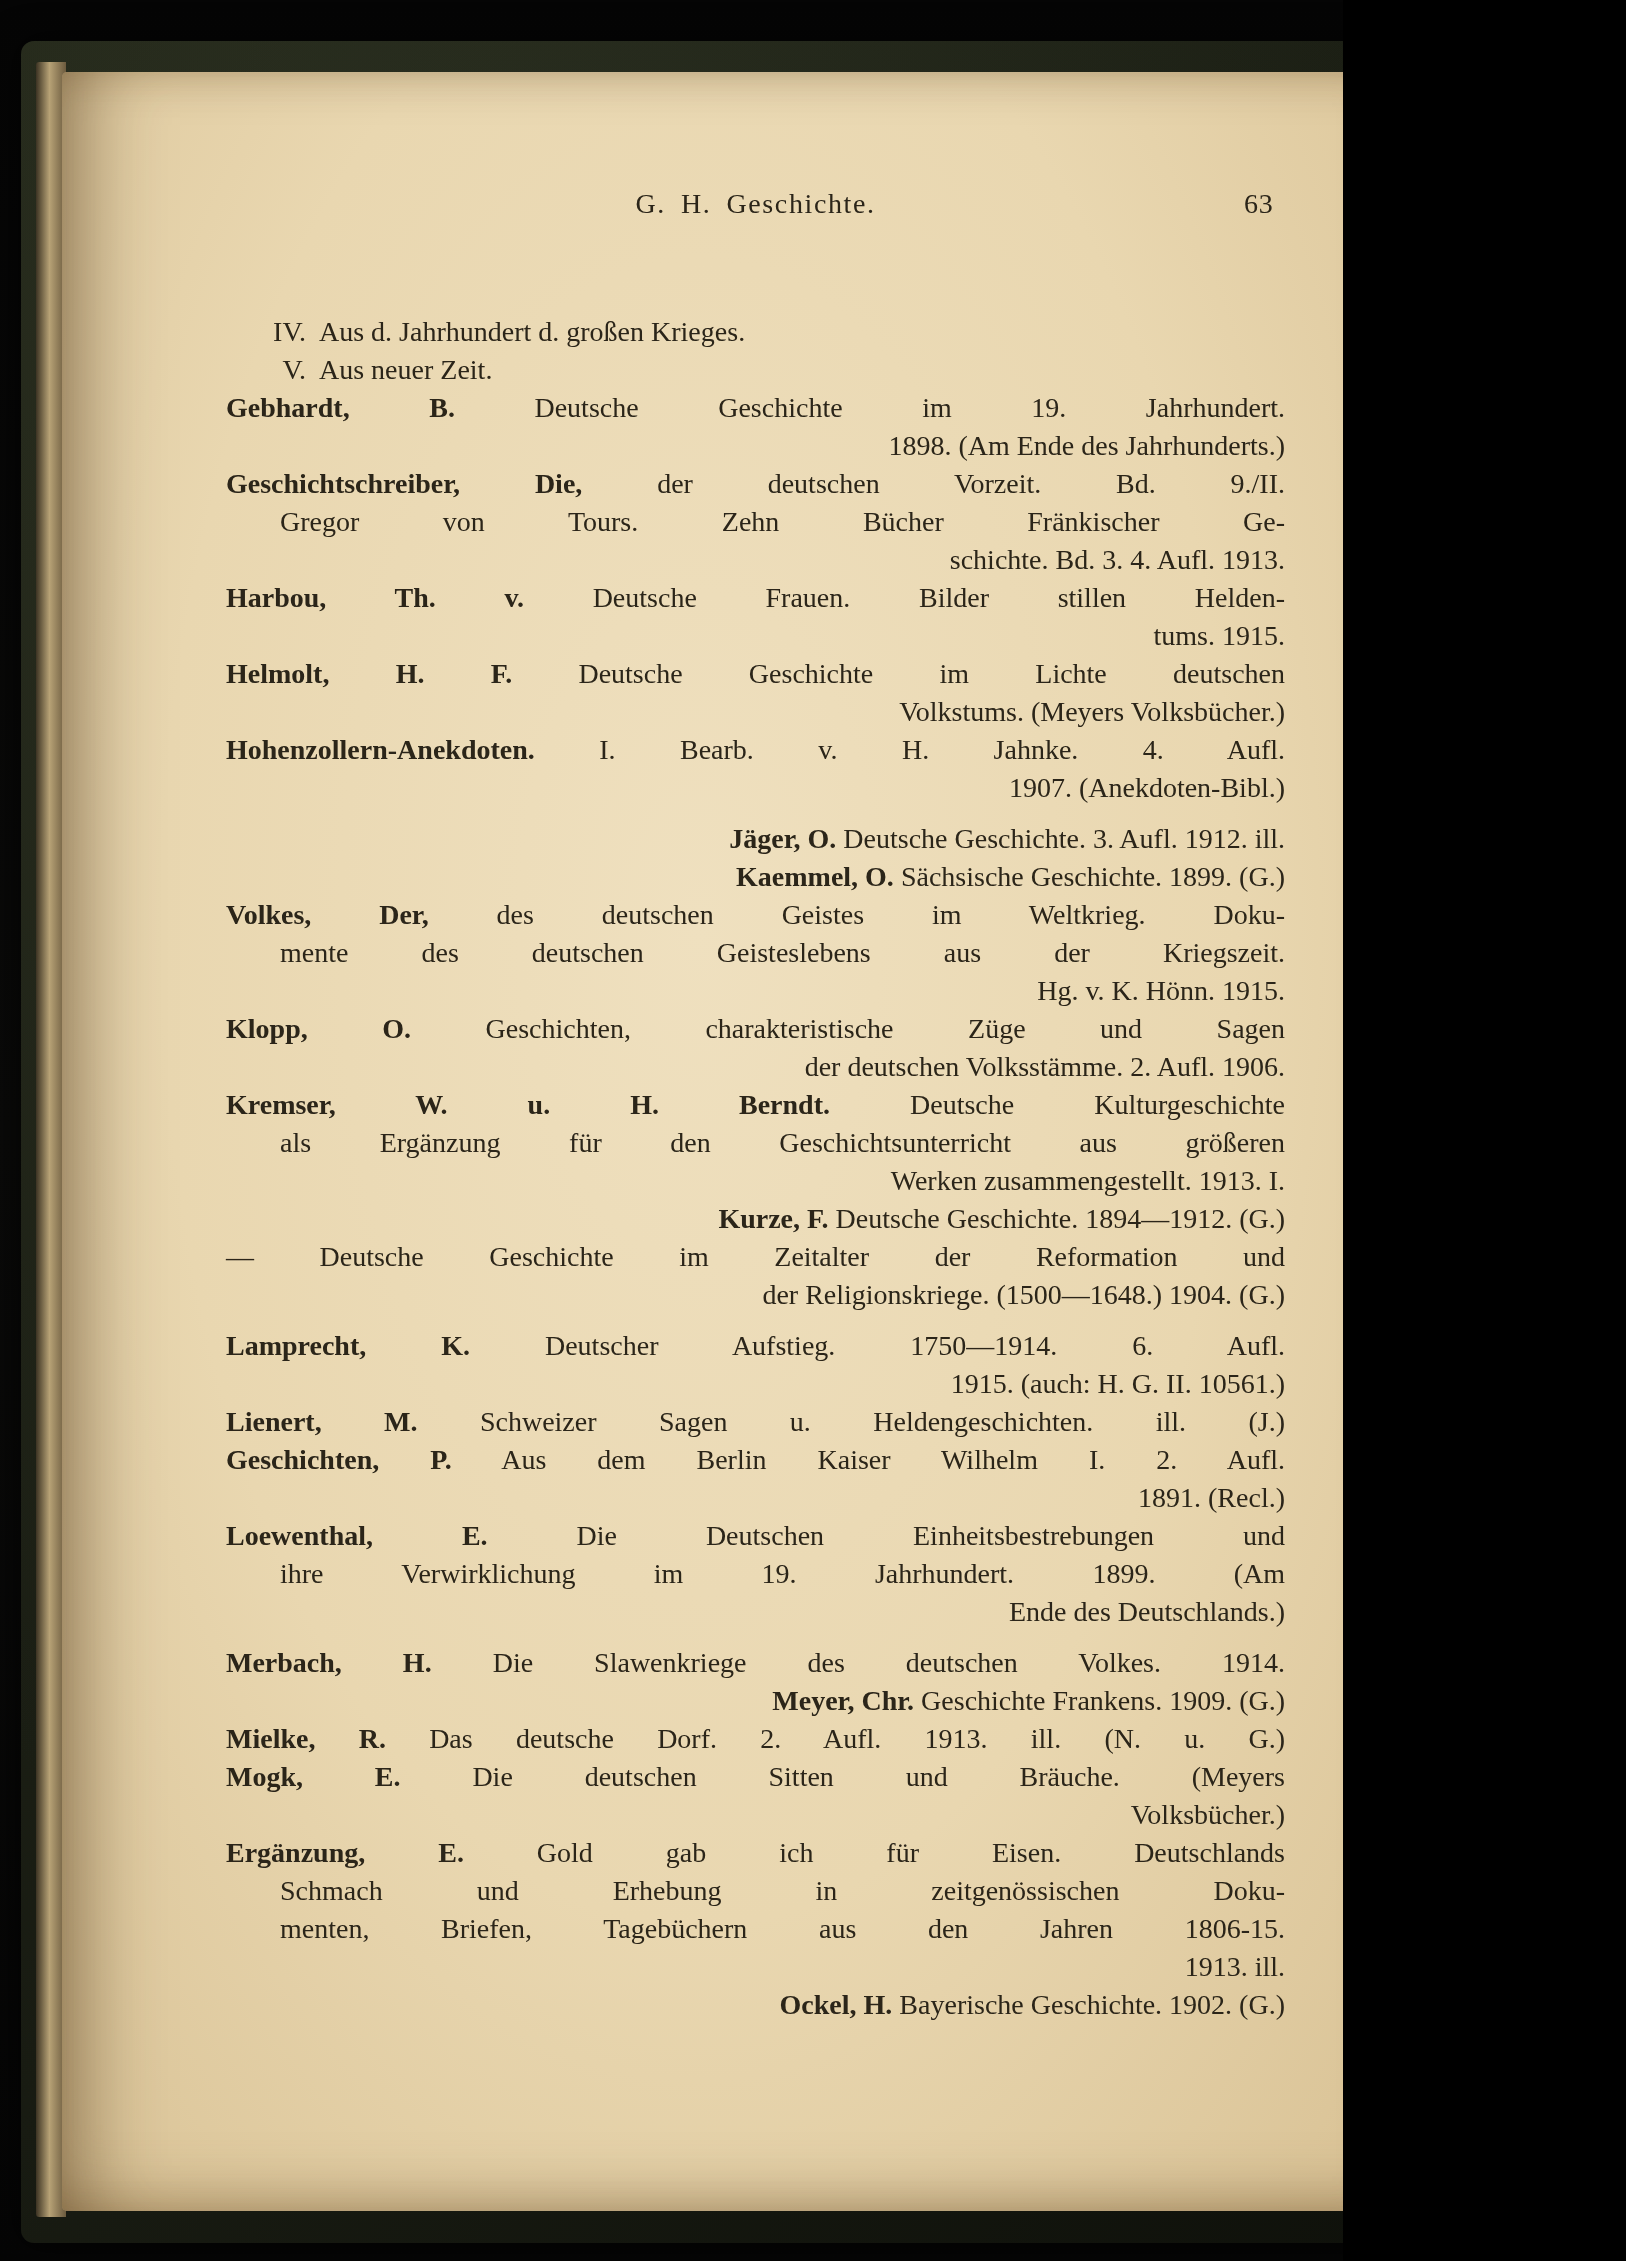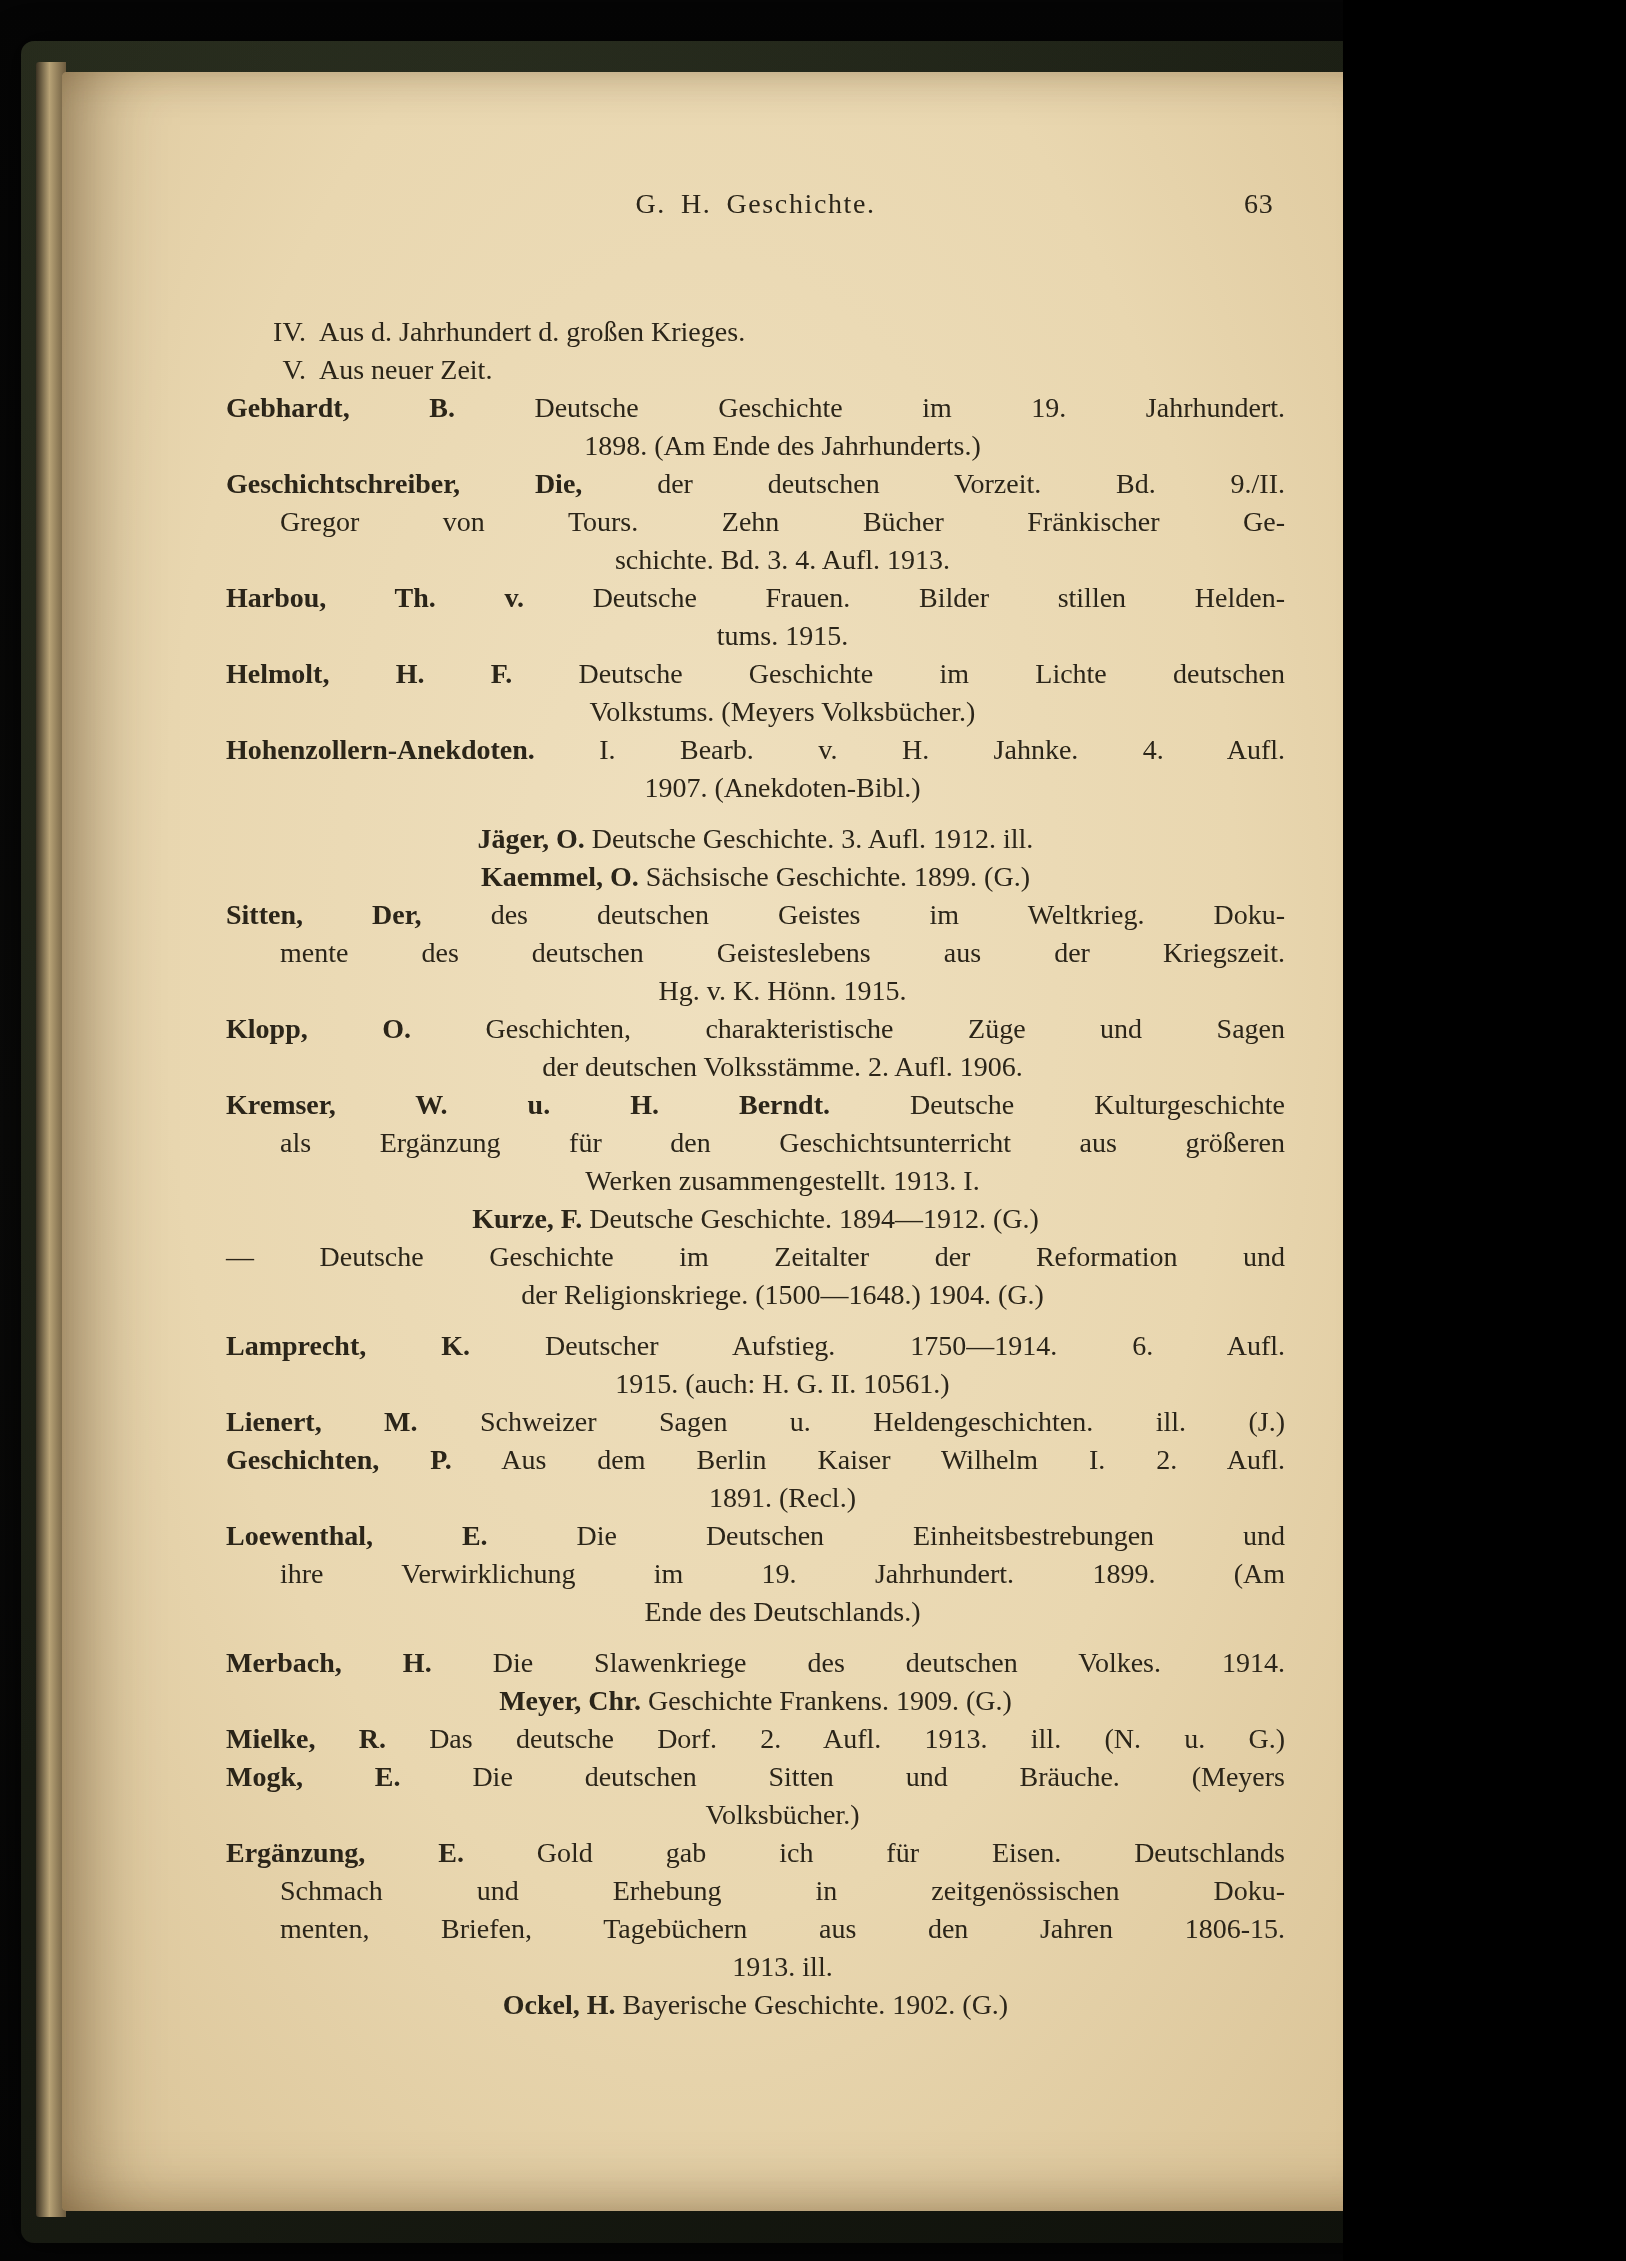--- a/index.html
+++ b/index.html
@@ -43,21 +43,21 @@
   }
   .header-row{
     position:relative;text-align:center;letter-spacing:1.6px;word-spacing:6.5px;
     margin-bottom:90px;
   }
   .page-num{position:absolute;right:11.5px;top:0;letter-spacing:0.8px;}
   .list-line{padding-left:28px;}
   .numeral{display:inline-block;width:52px;text-align:right;margin-right:13px;}
   .entry{margin:0;}
   .entry.gap{margin-top:13px;}
-  .line{text-align:center;}
+  .line{text-align:right;}
   .line.cont{padding-left:54px;}
   .line.just{text-align:justify;text-align-last:justify;}
   b{font-weight:bold;}
 </style>
 </head>
 <body>
 
 <div class="photo">
   <div class="cover"></div>
   <div class="edge-left"></div>
@@ -94,21 +94,21 @@
             <div class="line just"><b>Hohenzollern-Anekdoten.</b> I. Bearb. v. H. Jahnke. 4. Aufl.</div>
             <div class="line cont">1907. (Anekdoten-Bibl.)</div>
           </div>
           <div class="entry gap">
             <div class="line"><b>Jäger, O.</b> Deutsche Geschichte. 3. Aufl. 1912. ill.</div>
           </div>
           <div class="entry">
             <div class="line"><b>Kaemmel, O.</b> Sächsische Geschichte. 1899. (G.)</div>
           </div>
           <div class="entry">
-            <div class="line just"><b>Sitten, Der,</b> des deutschen Geistes im Weltkrieg. Doku-</div>
+            <div class="line just"><b>Volkes, Der,</b> des deutschen Geistes im Weltkrieg. Doku-</div>
             <div class="line cont just">mente des deutschen Geisteslebens aus der Kriegszeit.</div>
             <div class="line cont">Hg. v. K. Hönn. 1915.</div>
           </div>
           <div class="entry">
             <div class="line just"><b>Klopp, O.</b> Geschichten, charakteristische Züge und Sagen</div>
             <div class="line cont">der deutschen Volksstämme. 2. Aufl. 1906.</div>
           </div>
           <div class="entry">
             <div class="line just"><b>Kremser, W. u. H. Berndt.</b> Deutsche Kulturgeschichte</div>
             <div class="line cont just">als Ergänzung für den Geschichtsunterricht aus größeren</div>

